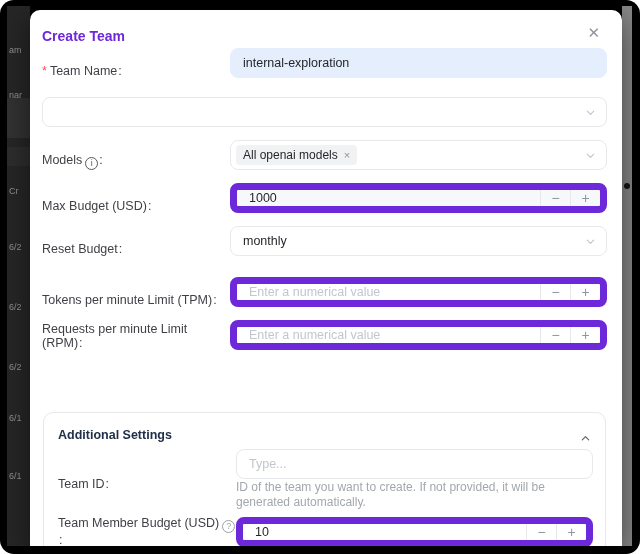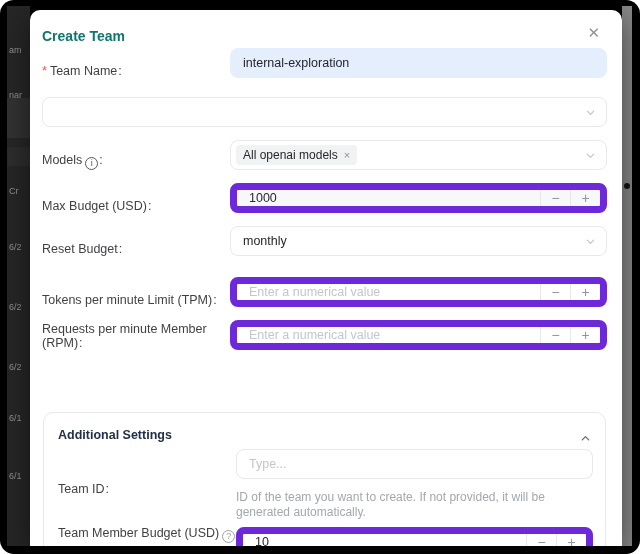--- a/index.html
+++ b/index.html
@@ -16,21 +16,21 @@
   .bg-frag { position:absolute; left:9px; color:#909090; font-size:9px; line-height:10px; white-space:nowrap; }
   .bg-right { position:absolute; left:622px; top:6px; width:10px; height:540px; background:#878787; }
   .bg-dot { position:absolute; left:624px; top:183px; width:6px; height:6px; border-radius:3px; background:#151515; }
 
   
   .modal { position:absolute; left:30px; top:10px; width:592px; height:536px;
            background:#fff; border-radius:10px 10px 0 0; overflow:hidden;
            box-shadow:0 8px 28px rgba(0,0,0,.5); padding:16px 15px 0 12px; }
 
   .modal-header { position:relative; height:20px; }
-  .modal-title { font-size:14px; font-weight:bold; color:#0f766e; line-height:20px; }
+  .modal-title { font-size:14px; font-weight:bold; color:#6d28d9; line-height:20px; }
   .close-btn { position:absolute; right:7px; top:-2px; font-size:15px; color:#8f959e; cursor:pointer; line-height:18px; }
 
   .row { display:flex; align-items:flex-end; }
   .row-label { width:188px; font-size:12.5px; color:#3f3f46; flex:none; }
   .row-ctl { flex:1; min-width:0; }
   .req { color:#ff4d4f; margin-right:3px; font-size:12.5px; }
   .colon { margin-left:1px; }
 
   .circle-icon { display:inline-block; width:13px; height:13px; border:1px solid #55585e;
                  border-radius:50%; font-size:9px; line-height:11px; text-align:center;
@@ -60,21 +60,21 @@
   .stepper .s-input::placeholder { color:#c2c6cd; }
   .stepper .sep { width:1px; background:#e6e8eb; flex:none; }
   .stepper .s-btn { width:29px; flex:none; display:flex; align-items:center; justify-content:center;
                     color:#8f96a1; font-size:14px; cursor:pointer; }
 
   .card { margin:0 1px 0 1px; border:1px solid #e6e8eb; border-radius:10px; padding:12px 12px 12px 14px; }
   .card-head { position:relative; height:20px; }
   .card-title { font-size:12.5px; font-weight:bold; color:#21304a; line-height:20px; }
   .card-chev { position:absolute; right:2px; top:5px; cursor:pointer; }
   .card .row-label { width:178px; }
-  .help { font-size:12px; line-height:15px; color:#a3a7ae; margin-top:11px; }
+  .help { font-size:12px; line-height:15px; color:#a3a7ae; margin-top:1px; }
 
   .mt2  { margin-top:2px; }
   .mt13 { margin-top:13px; }
   .mt19 { margin-top:19px; }
   .mt21 { margin-top:21px; }
   .mt62 { margin-top:62px; }
   .mt4  { margin-top:4px; }
   .mt6  { margin-top:6px; }
 </style>
 </head>
@@ -184,21 +184,21 @@
           <span class="sep"></span>
           <span class="s-btn">−</span>
           <span class="sep"></span>
           <span class="s-btn">+</span>
         </div>
       </div>
     </div>
 
     <div class="row mt13">
       <div class="row-label">
-        <span>Requests per minute Member (RPM)</span><span class="colon">:</span>
+        <span>Requests per minute Limit (RPM)</span><span class="colon">:</span>
       </div>
       <div class="row-ctl">
         <div class="ctl stepper">
           <input class="s-input" readonly="" placeholder="Enter a numerical value" style="">
           <span class="sep"></span>
           <span class="s-btn">−</span>
           <span class="sep"></span>
           <span class="s-btn">+</span>
         </div>
       </div>

